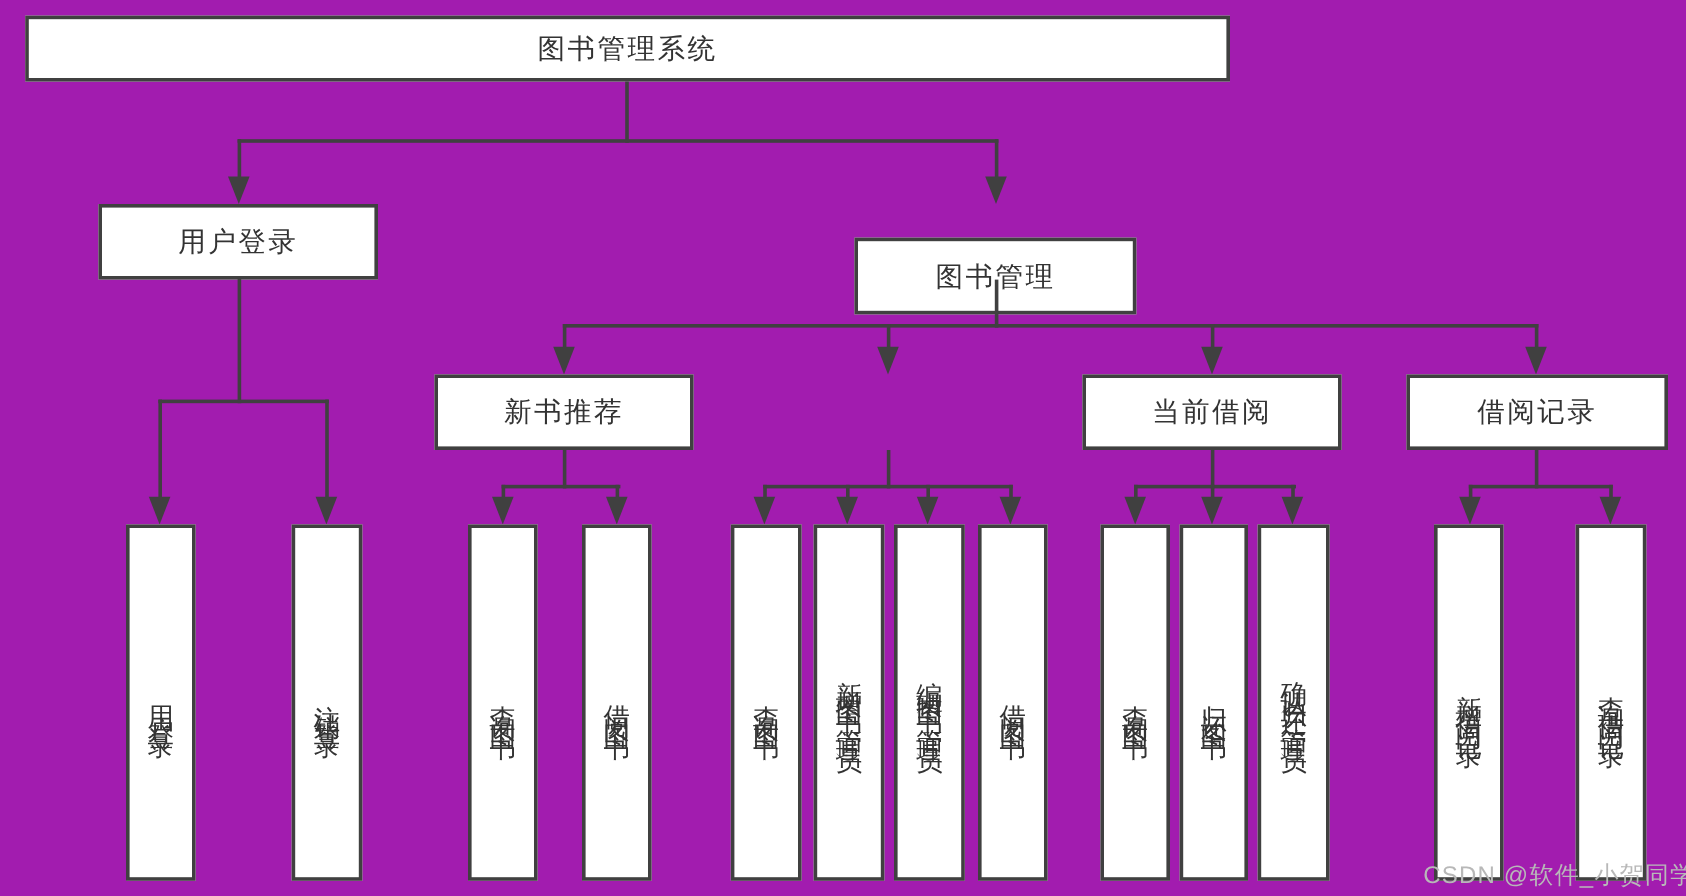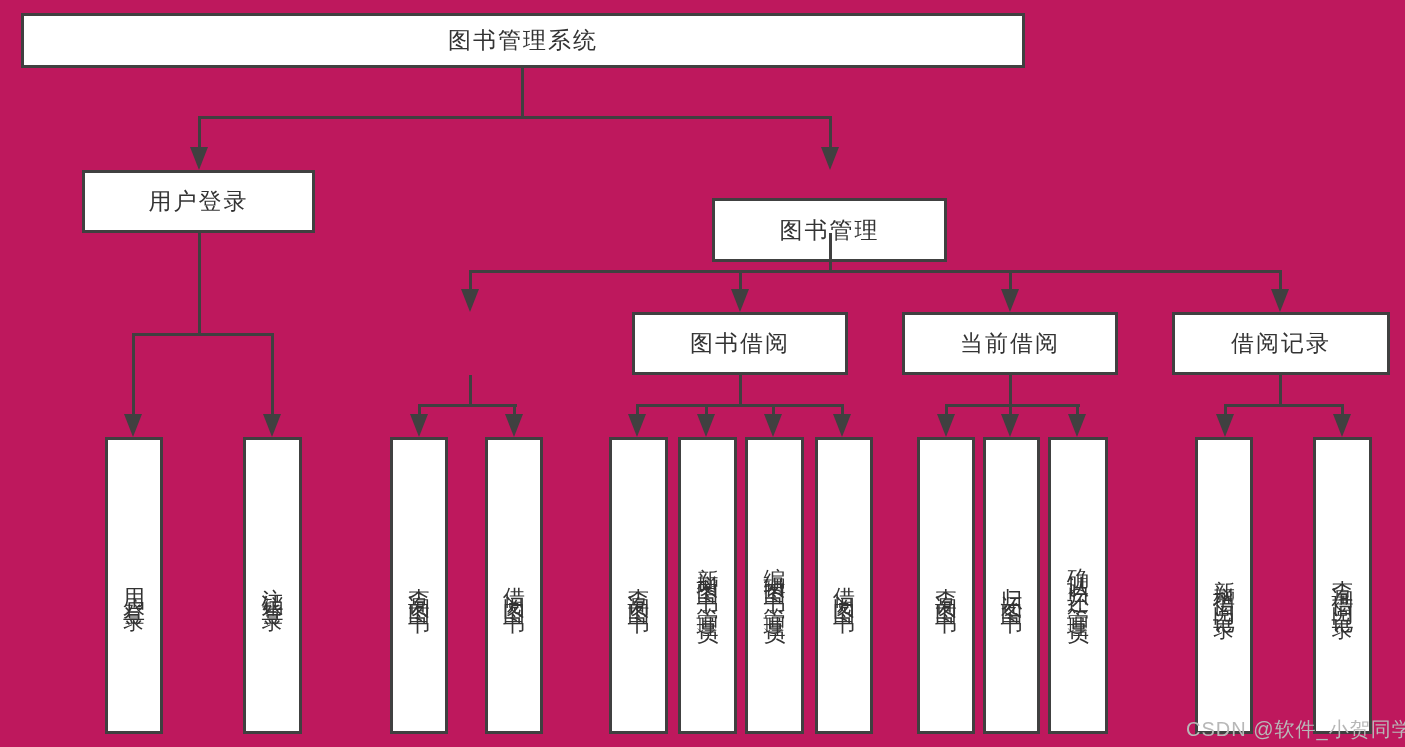--- a/index.html
+++ b/index.html
@@ -1,18 +1,18 @@
 <!DOCTYPE html>
 <html><head>
 <meta charset="utf-8">
 <style>
   * { margin:0; padding:0; box-sizing:border-box; }
   html,body { background:#fff; }
   body { font-family:"Liberation Sans","DejaVu Sans",sans-serif; }
-  .canvas { position:relative; width:1405px; height:747px; background:#be185d; overflow:hidden; }
+  .canvas { position:relative; width:1405px; height:747px; background:#a21caf; overflow:hidden; }
 
   .node {
     position:absolute; border:3px solid #404040; background:#fff;
     display:flex; align-items:center; justify-content:center;
     font-size:23px; color:#333333; letter-spacing:2px; white-space:nowrap;
   }
   .vnode {
     position:absolute; top:437px; height:297px;
     border:3px solid #404040; background:#fff;
     display:flex; align-items:center; justify-content:center;
@@ -68,22 +68,22 @@
   <div class="hline" style="left:469px; top:270px; width:813px;"></div>
   <div class="vline" style="left:469px;  top:270px; height:22px;"></div>
   <div class="arrow" style="left:461px;  top:289px;"></div>
   <div class="vline" style="left:739px;  top:270px; height:22px;"></div>
   <div class="arrow" style="left:731px;  top:289px;"></div>
   <div class="vline" style="left:1009px; top:270px; height:22px;"></div>
   <div class="arrow" style="left:1001px; top:289px;"></div>
   <div class="vline" style="left:1279px; top:270px; height:22px;"></div>
   <div class="arrow" style="left:1271px; top:289px;"></div>
 
-  <div class="node" style="left:632px; top:312px; width:216px; height:63px;">
-    <span>图书借阅</span>
+  <div class="node" style="left:362px; top:312px; width:216px; height:63px;">
+    <span>新书推荐</span>
   </div>
   <div class="node" style="left:902px; top:312px; width:216px; height:63px;">
     <span>当前借阅</span>
   </div>
   <div class="node" style="left:1172px; top:312px; width:218px; height:63px;">
     <span>借阅记录</span>
   </div>
 
   <div class="vline" style="left:469px; top:375px; height:32px;"></div>
   <div class="hline" style="left:418px; top:404px; width:99px;"></div>

